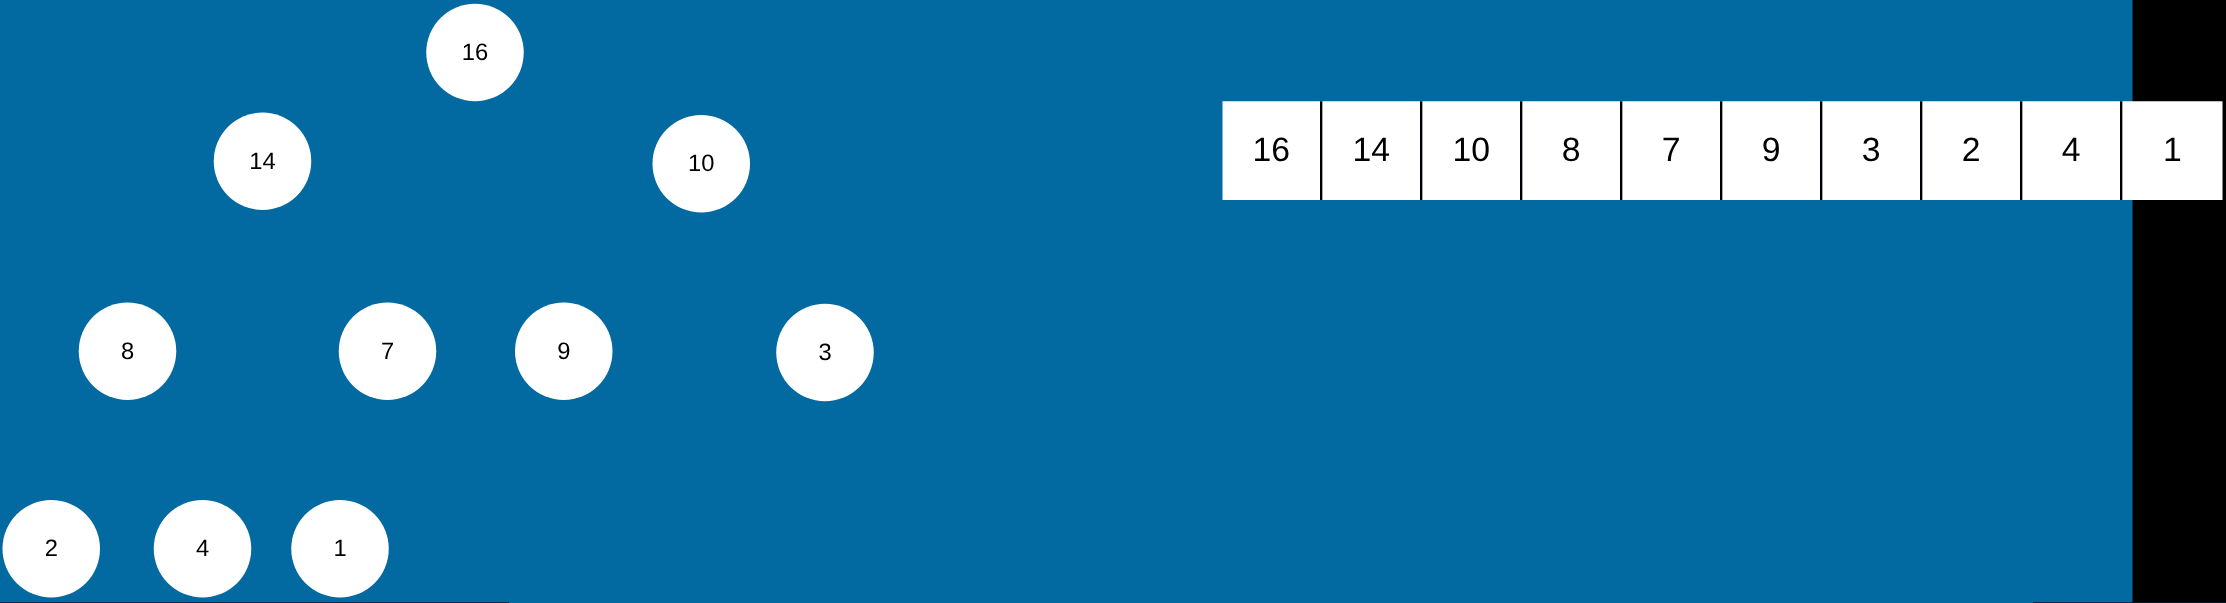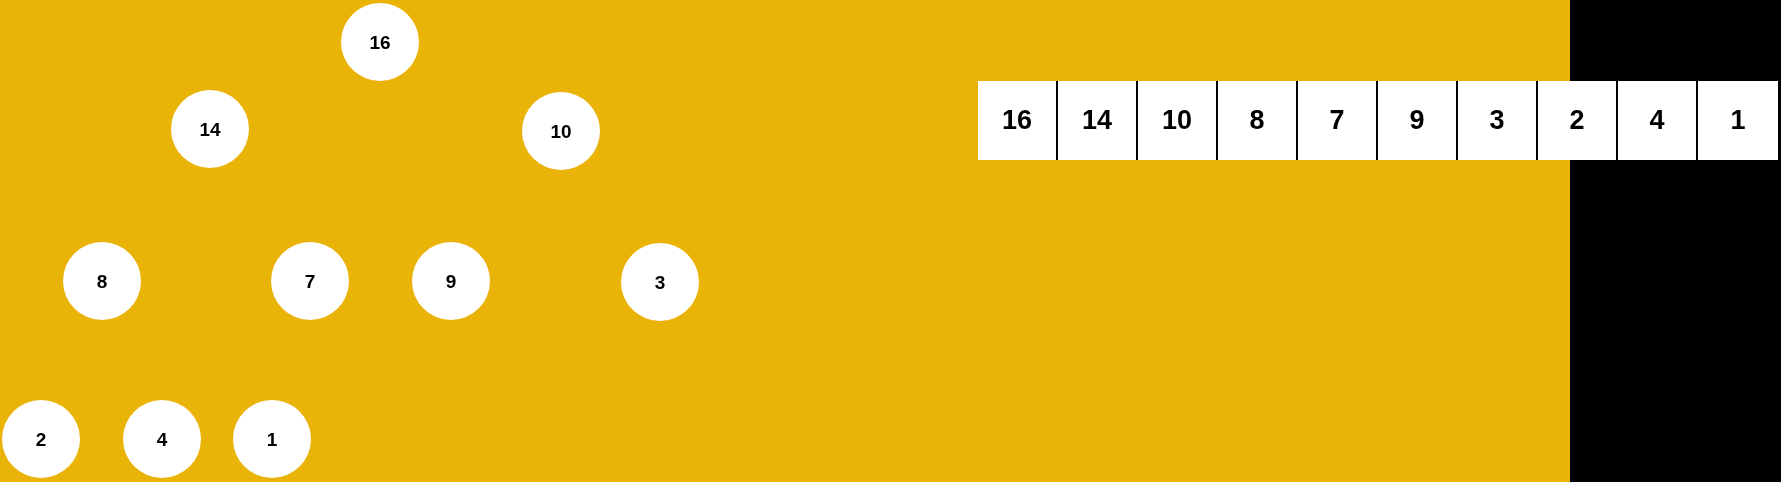--- a/index.html
+++ b/index.html
@@ -6,24 +6,23 @@
     margin: 0;
     padding: 0;
     width: 1781px;
     height: 482px;
     background: #000000;
     overflow: hidden;
     font-family: "Liberation Sans", sans-serif;
   }
   .canvas {
     position: relative;
-    width: 1570px;
+    width: 1706px;
     height: 482px;
-    background: #eab308;
-    font-weight: bold;
+    background: #0369a1;
   }
   
   .tree {
     position: absolute;
     left: 0; top: 0;
     width: 760px;
     height: 482px;
   }
   .node {
     position: absolute;

